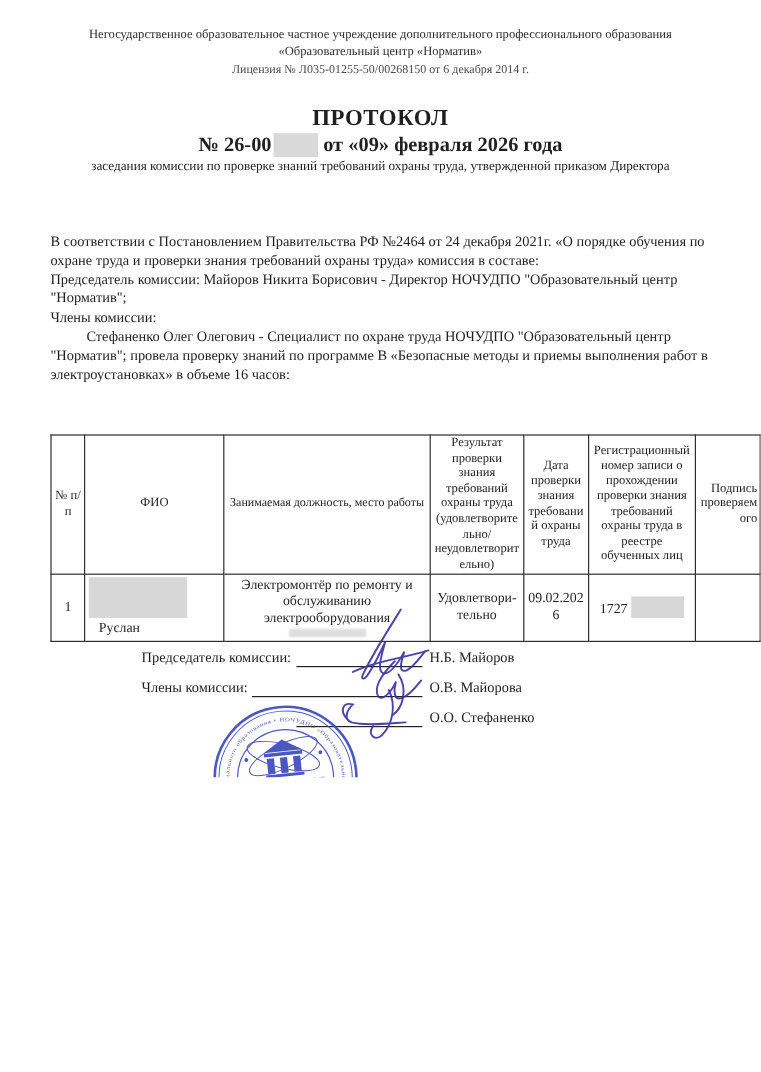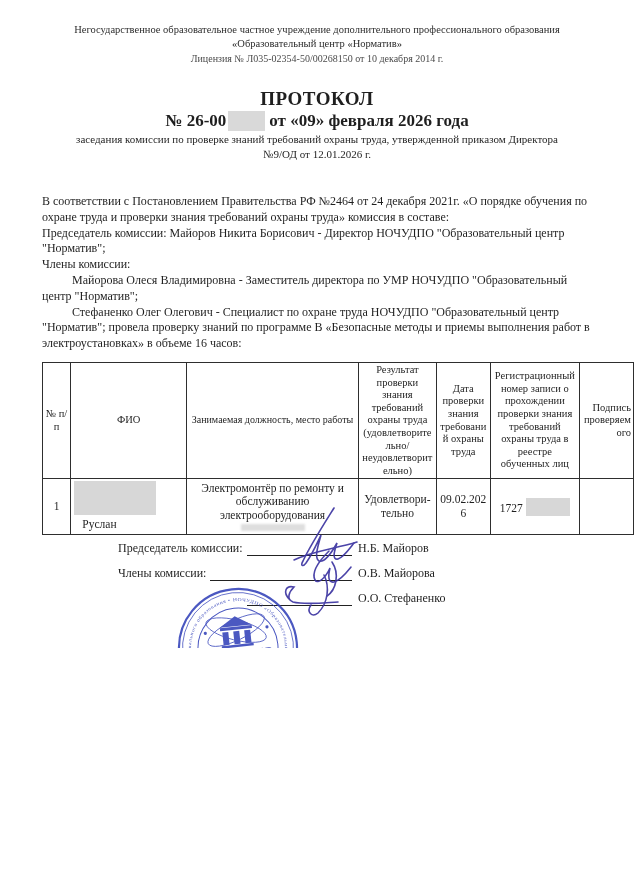--- a/index.html
+++ b/index.html
@@ -60,37 +60,35 @@
     pointer-events:none;color:var(--sign-blue);}
 </style>
 </head>
 <body>
 
 <div class="page">
 
   <div class="org-header">
     <div>Негосударственное образовательное частное учреждение дополнительного профессионального образования</div>
     <div>«Образовательный центр «Норматив»</div>
-    <div class="license">Лицензия № Л035-02354-50/00268150 от 10 декабря 2014 г.</div>
+    <div class="license">Лицензия № Л035-01255-50/00268150 от 6 декабря 2014 г.</div>
   </div>
 
   <div class="title-block">
     <div class="h-protocol">ПРОТОКОЛ</div>
     <div class="h-number">
       <span>№ 26-00</span><span class="redact-title"></span><span>от «09» февраля 2026 года</span>
     </div>
     <div class="subtitle">заседания комиссии по проверке знаний требований охраны труда, утвержденной приказом Директора</div>
-    <div class="subtitle">№9/ОД от 12.01.2026 г.</div>
   </div>
 
   <div class="body-text">
       <p>В соответствии с  Постановлением Правительства РФ №2464 от 24 декабря 2021г. «О порядке обучения по охране труда и проверки знания требований охраны труда» комиссия в составе:</p>
       <p>Председатель комиссии: Майоров Никита Борисович  - Директор НОЧУДПО "Образовательный центр "Норматив";</p>
       <p>Члены комиссии:</p>
-      <p class="ind">Майорова Олеся Владимировна - Заместитель директора по УМР НОЧУДПО "Образовательный центр "Норматив";</p>
       <p class="ind">Стефаненко Олег Олегович - Специалист по охране труда НОЧУДПО "Образовательный центр "Норматив"; провела проверку знаний по программе В «Безопасные методы и приемы выполнения работ в электроустановках» в объеме 16 часов:</p>
     </div>
 
   <table class="tbl">
     <thead>
         <tr>
           <th style="width: 24px;">№ п/п</th>
           <th style="width: 112px;">ФИО</th>
           <th style="width: 172px;">Занимаемая должность, место работы</th>
           <th style="width: 76px;">Результат проверки знания требований охраны труда (удовлетворительно/неудовлетворительно)</th>

